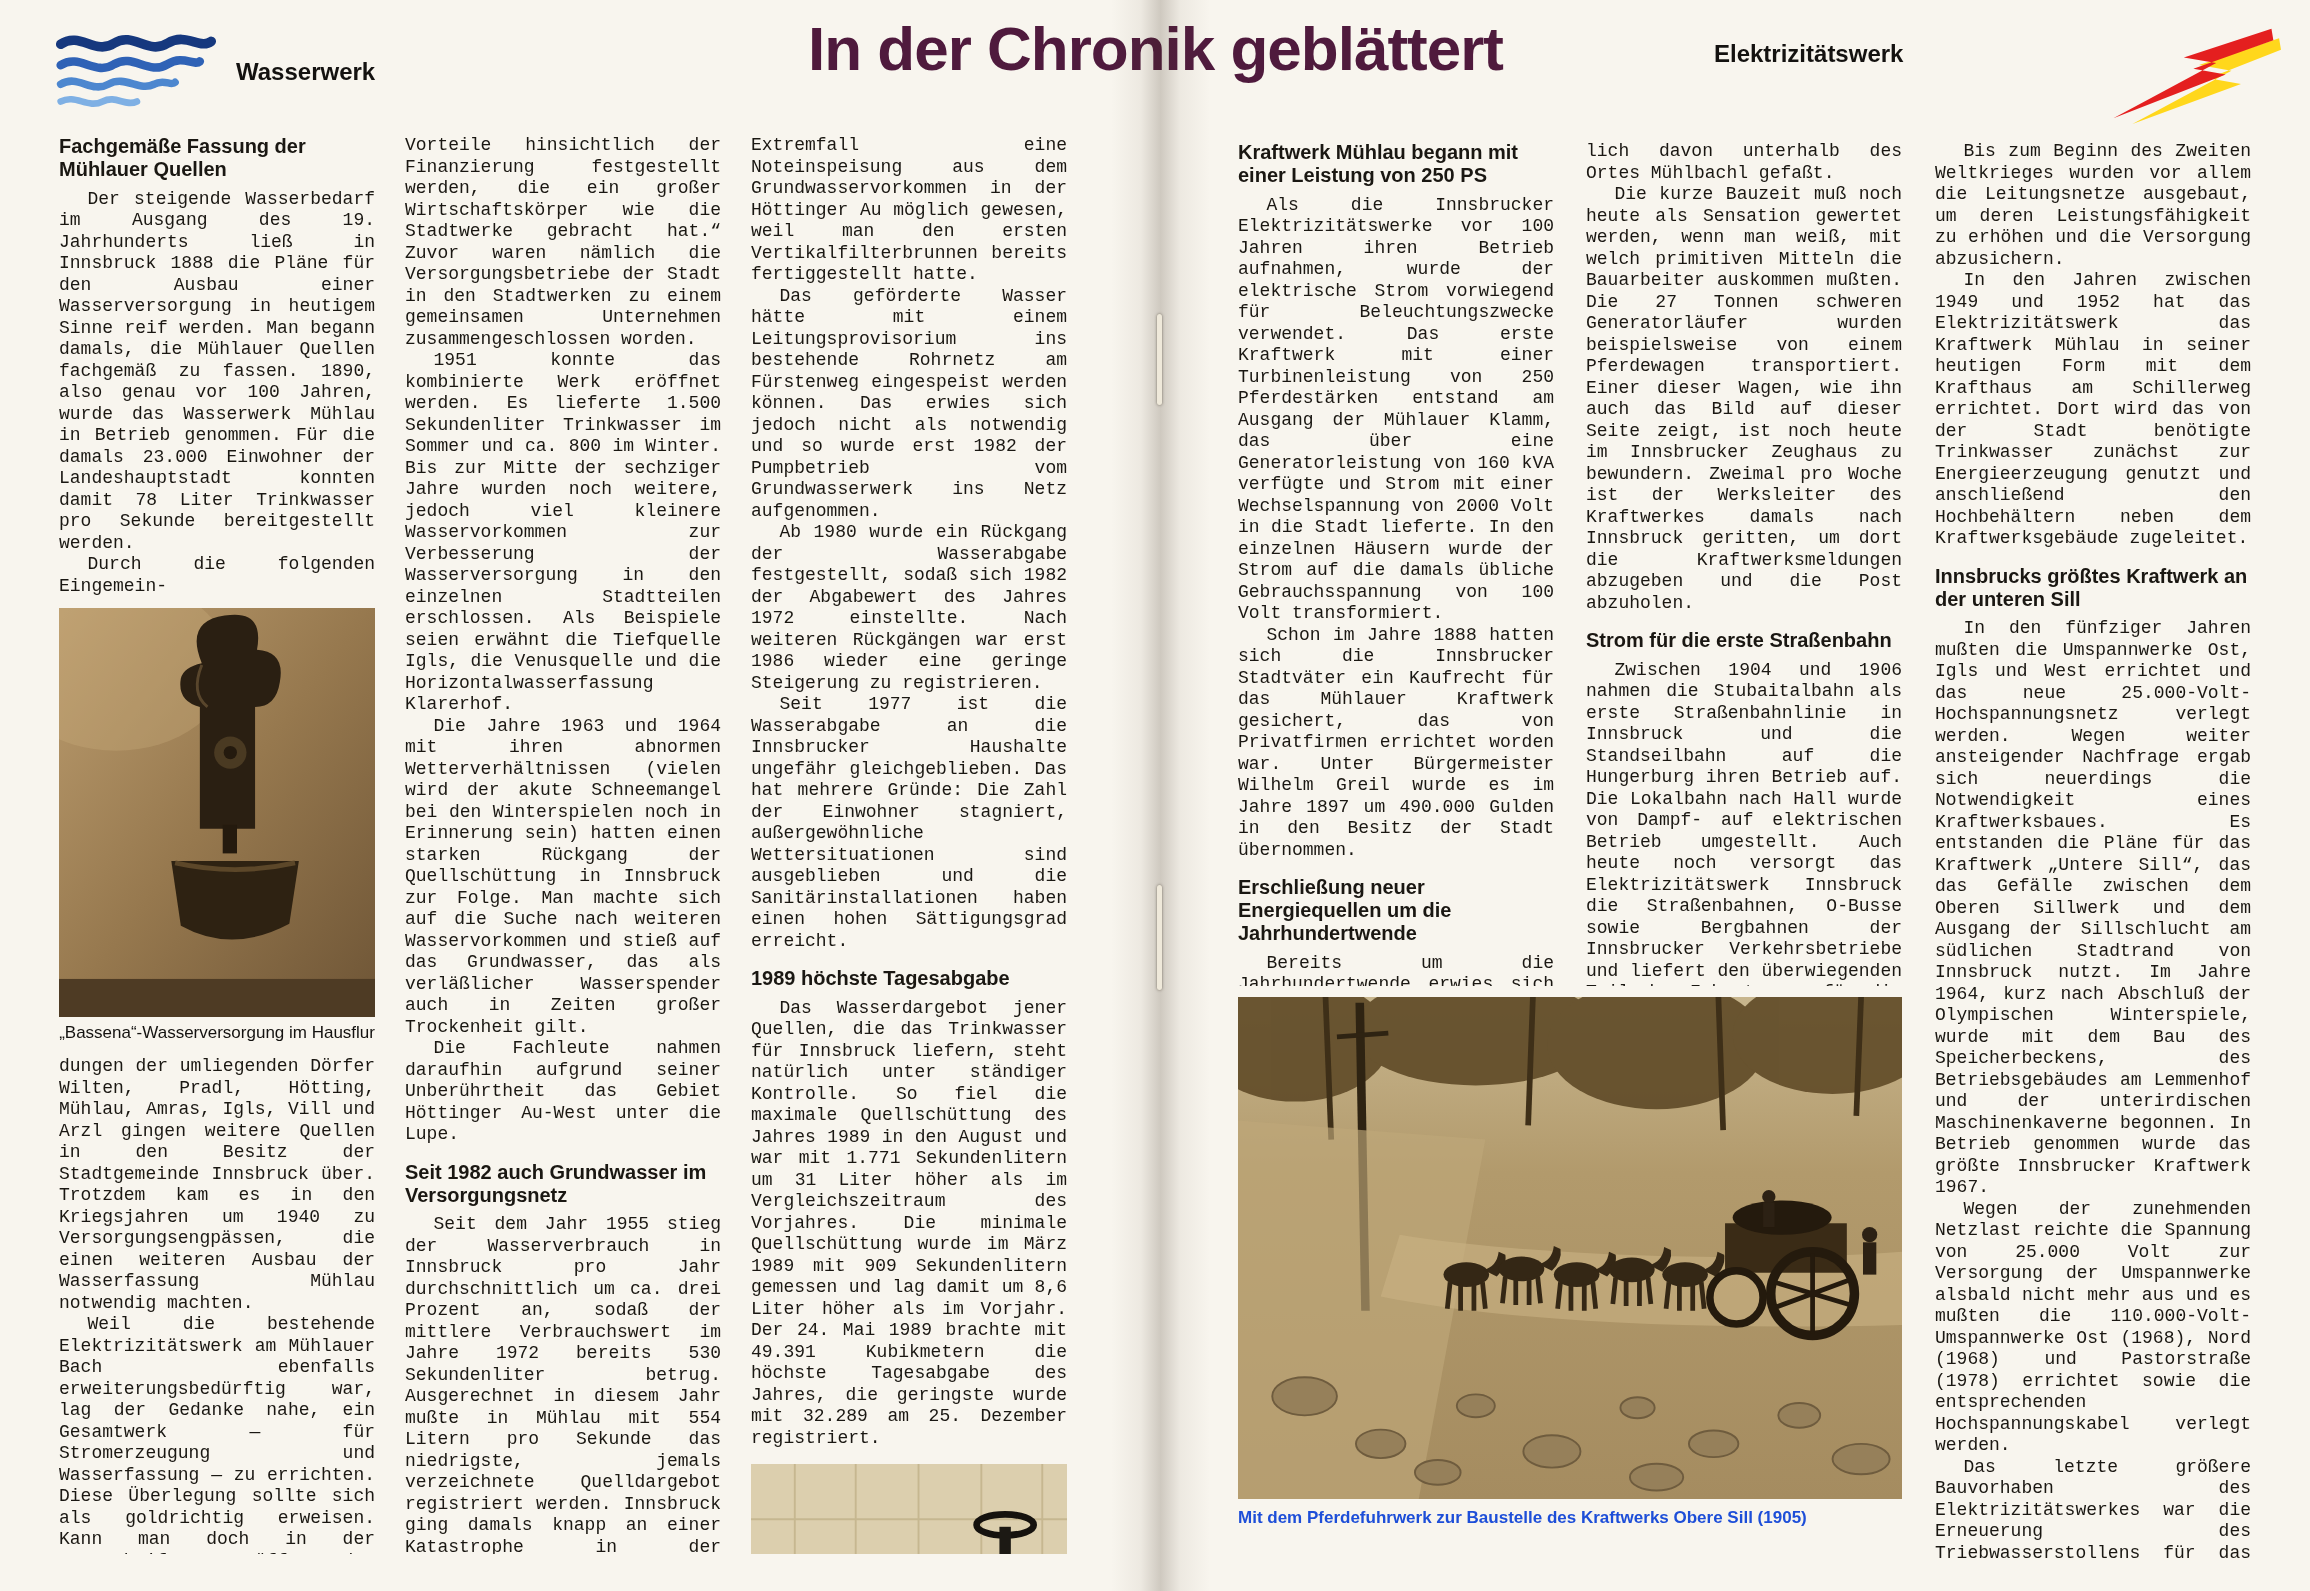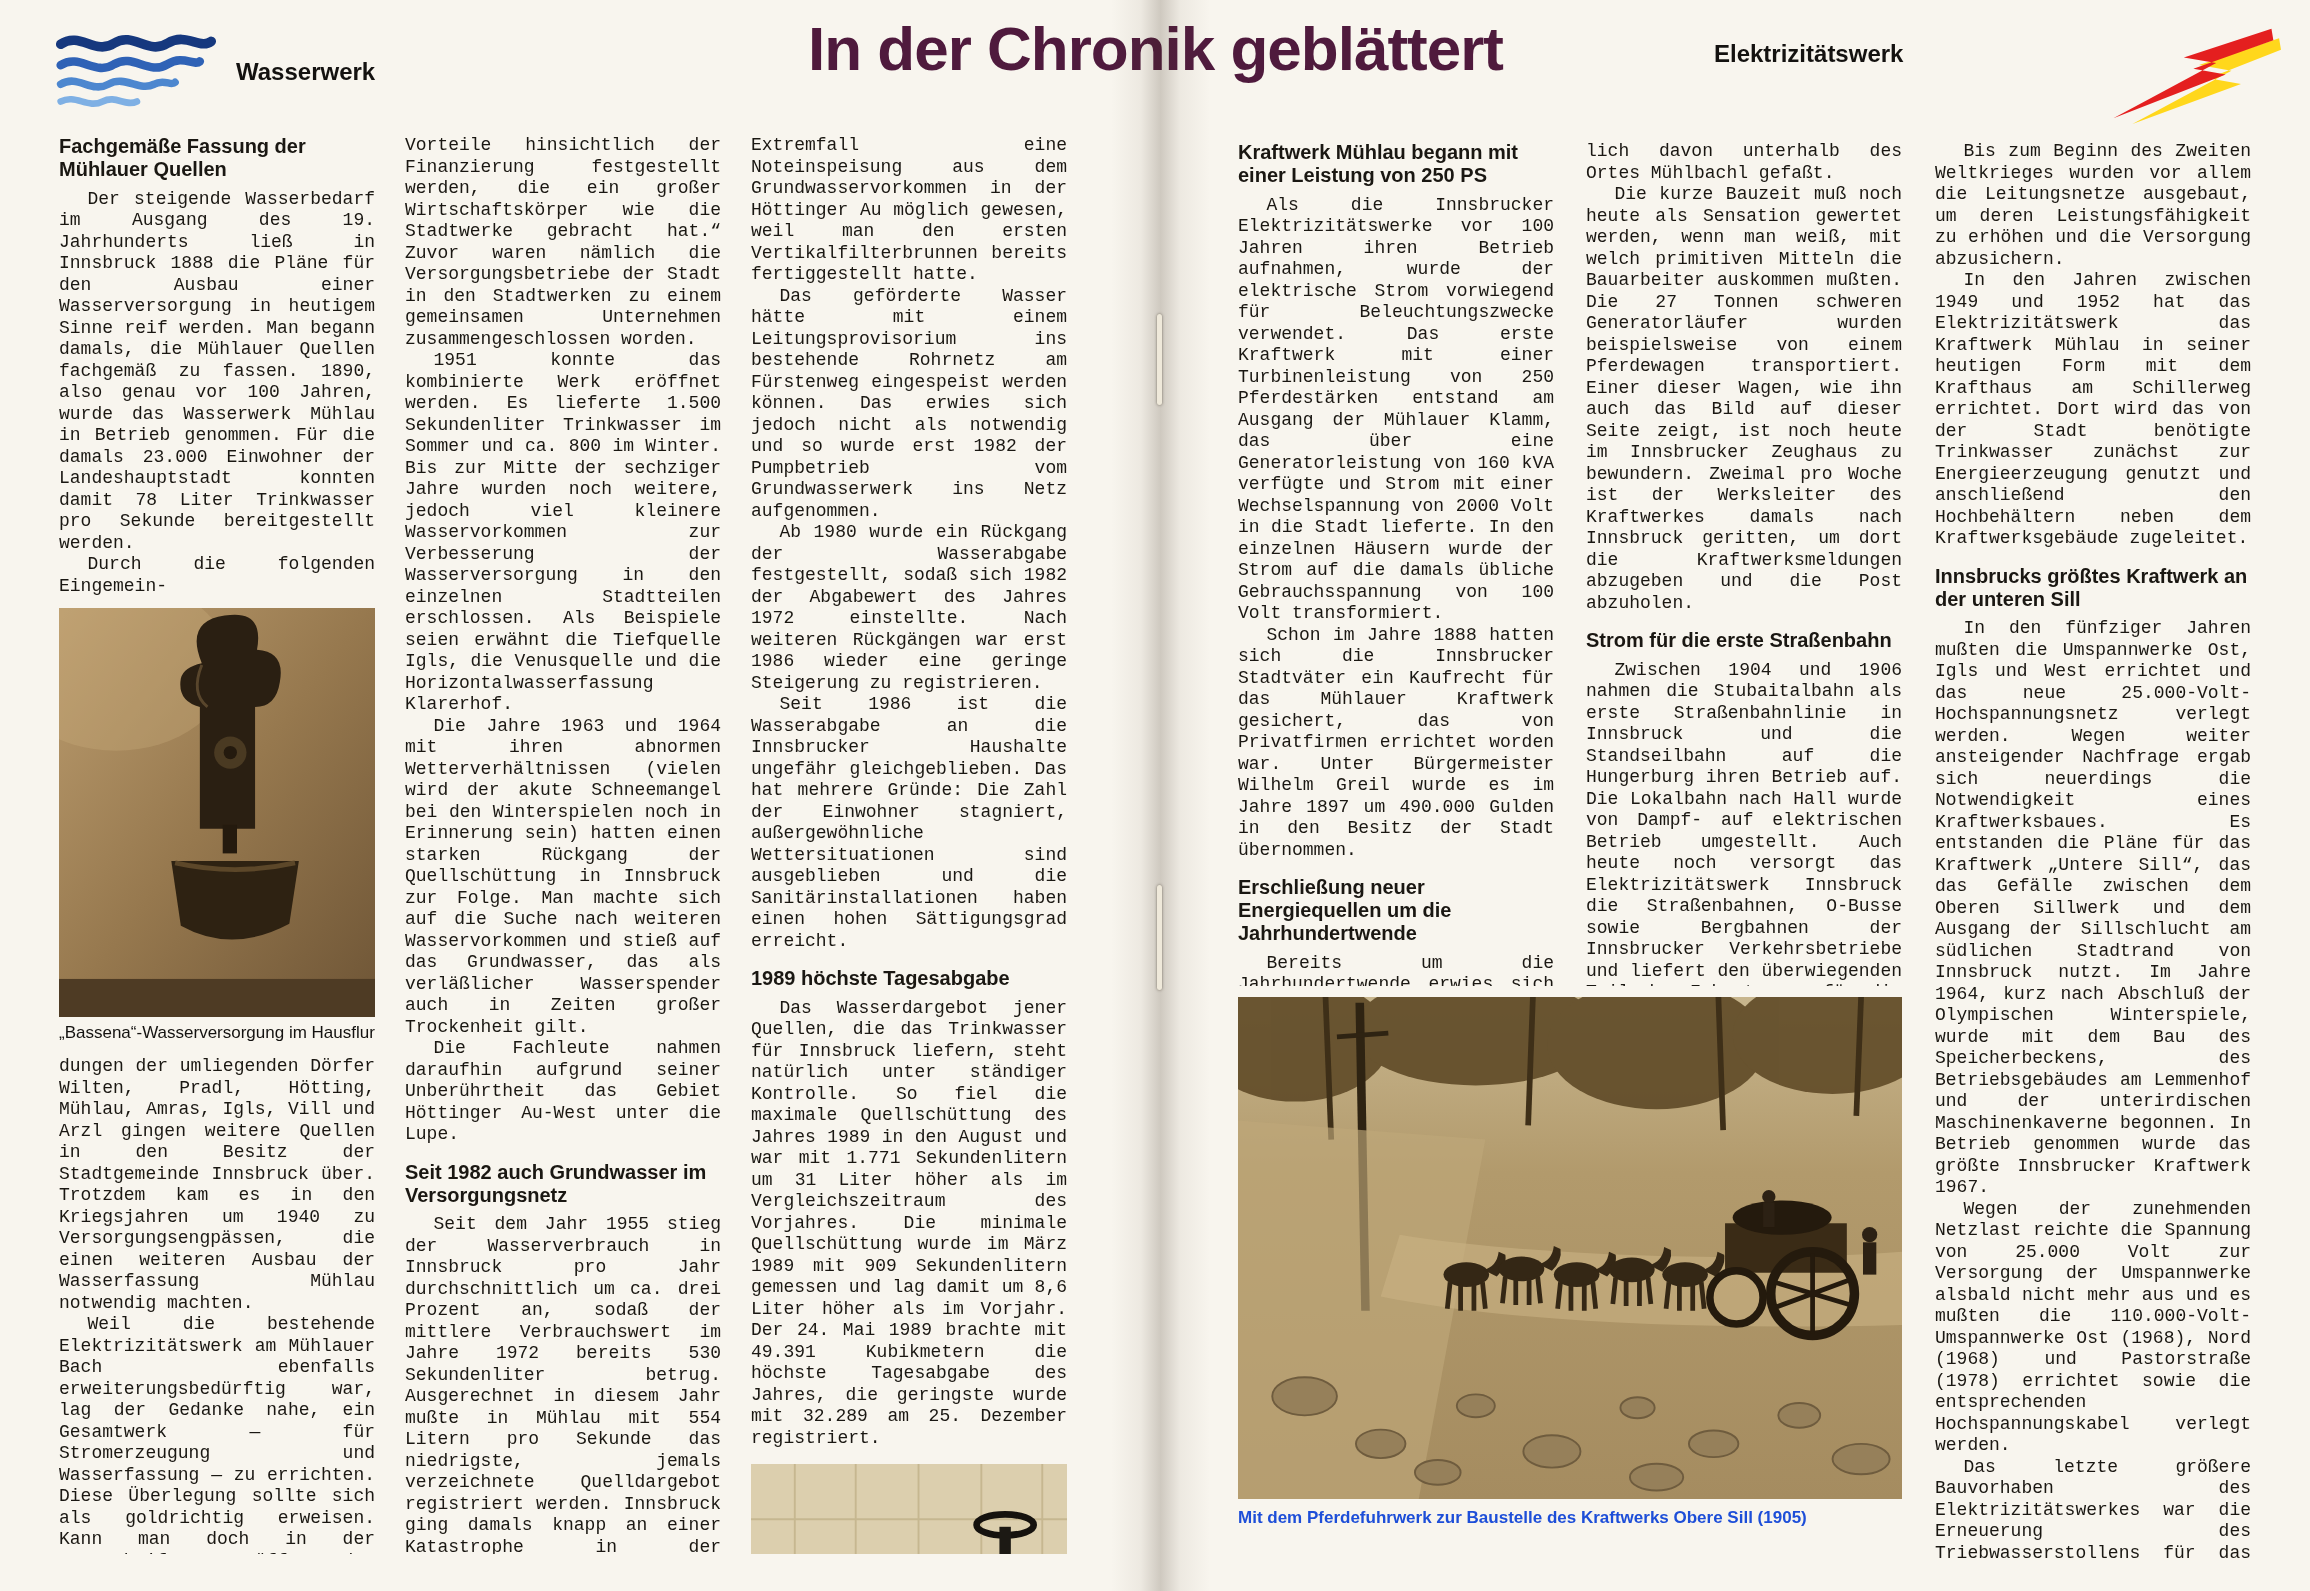--- a/index.html
+++ b/index.html
@@ -65,21 +65,21 @@
     margin:0 0 7.6px 0; text-align:left; text-indent:0;
   }
   .column h3.sub { margin:15px 0 7.6px 0; }
 
   .photo { width:316px; background:#7c6244; margin:11.4px 0 5.7px 0; }
   .photo svg { display:block; width:100%; height:100%; }
   .photo-bassena { height:409px; }
   .photo-pipe { height:293px; margin-top:15px; }
 
   .caption {
-    font-size:17px; line-height:20px; text-align:left; text-indent:0;
+    font-size:17px; line-height:20px; text-align:right; text-indent:0;
     margin:1.9px 0 13.3px 0; color:#141210;
   }
 
   .horse-photo {
     position:absolute; left:1238px; top:997px; width:664px; height:502px;
     background:#a58c60;
   }
   .horse-photo svg { display:block; width:100%; height:100%; }
   .horse-caption {
     position:absolute; left:1238px; top:1508px; width:664px;
@@ -152,21 +152,21 @@
     <p>Die Fachleute nahmen daraufhin aufgrund seiner Unberührtheit das Gebiet Höttinger Au-West unter die Lupe.</p>
     <h3 class="sub">Seit 1982 auch Grundwasser im Versorgungsnetz</h3>
     <p>Seit dem Jahr 1955 stieg der Wasserverbrauch in Innsbruck pro Jahr durchschnittlich um ca. drei Prozent an, sodaß der mittlere Verbrauchswert im Jahre 1972 bereits 530 Sekundenliter betrug. Ausgerechnet in diesem Jahr mußte in Mühlau mit 554 Litern pro Sekunde das niedrigste, jemals verzeichnete Quelldargebot registriert werden. Innsbruck ging damals knapp an einer Katastrophe in der Wasserversorgung vorbei. Hatten sich doch nach der ausgedehnten Trockenperiode im Herbst/Frühwinter 1971 und zu Jahresbeginn 1972 ausgiebige Niederschläge eingestellt.</p>
     <p>Hohe Temperaturen im Spätwinter ’72 und die damit einsetzende Schneeschmelze verhinderten seinerzeit ein „Austrocknen“ der Landeshauptstadt. Es wäre jedoch im</p>
   </div>
 
   <div class="column col3">
     <p class="cont">Extremfall eine Noteinspeisung aus dem Grundwasservorkommen in der Höttinger Au möglich gewesen, weil man den ersten Vertikalfilterbrunnen bereits fertiggestellt hatte.</p>
     <p>Das geförderte Wasser hätte mit einem Leitungsprovisorium ins bestehende Rohrnetz am Fürstenweg eingespeist werden können. Das erwies sich jedoch nicht als notwendig und so wurde erst 1982 der Pumpbetrieb vom Grundwasserwerk ins Netz aufgenommen.</p>
     <p>Ab 1980 wurde ein Rückgang der Wasserabgabe festgestellt, sodaß sich 1982 der Abgabewert des Jahres 1972 einstellte. Nach weiteren Rückgängen war erst 1986 wieder eine geringe Steigerung zu registrieren.</p>
-    <p>Seit 1986 ist die Wasserabgabe an die Innsbrucker Haushalte ungefähr gleichgeblieben. Das hat mehrere Gründe: Die Zahl der Einwohner stagniert, außergewöhnliche Wettersituationen sind ausgeblieben und die Sanitärinstallationen haben einen hohen Sättigungsgrad erreicht.</p>
+    <p>Seit 1977 ist die Wasserabgabe an die Innsbrucker Haushalte ungefähr gleichgeblieben. Das hat mehrere Gründe: Die Zahl der Einwohner stagniert, außergewöhnliche Wettersituationen sind ausgeblieben und die Sanitärinstallationen haben einen hohen Sättigungsgrad erreicht.</p>
     <h3 class="sub">1989 höchste Tagesabgabe</h3>
     <p>Das Wasserdargebot jener Quellen, die das Trinkwasser für Innsbruck liefern, steht natürlich unter ständiger Kontrolle. So fiel die maximale Quellschüttung des Jahres 1989 in den August und war mit 1.771 Sekundenlitern um 31 Liter höher als im Vergleichszeitraum des Vorjahres. Die minimale Quellschüttung wurde im März 1989 mit 909 Sekundenlitern gemessen und lag damit um 8,6 Liter höher als im Vorjahr. Der 24. Mai 1989 brachte mit 49.391 Kubikmetern die höchste Tagesabgabe des Jahres, die geringste wurde mit 32.289 am 25. Dezember registriert.</p>
     <div class="photo photo-pipe">
       <svg viewBox="0 0 332 308" preserveAspectRatio="none">
         <defs>
           <linearGradient id="pg" x1="0" y1="0" x2="0" y2="1">
             <stop offset="0" stop-color="#15120e"></stop>
               <stop offset="0.45" stop-color="#4a3a2b"></stop>
               <stop offset="1" stop-color="#171310"></stop>
           </linearGradient>

